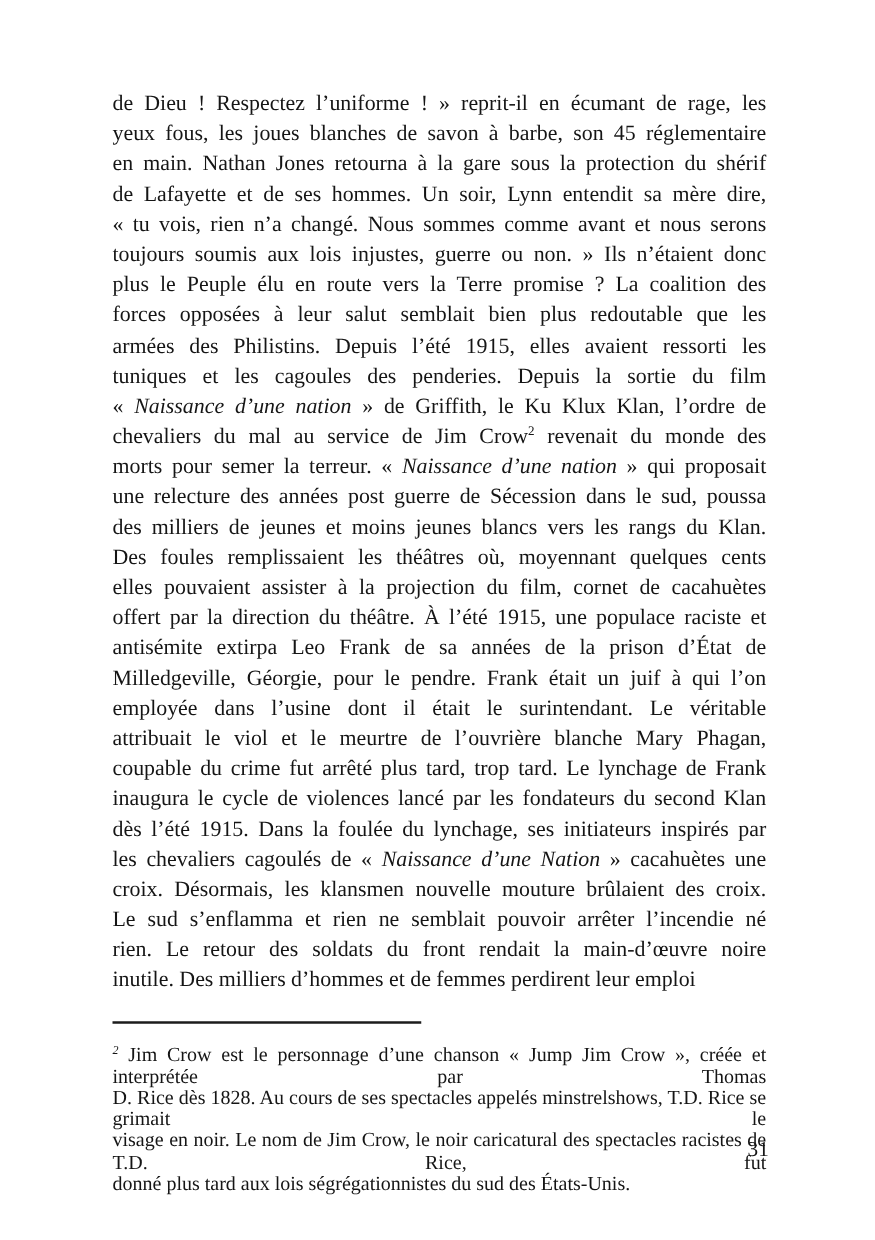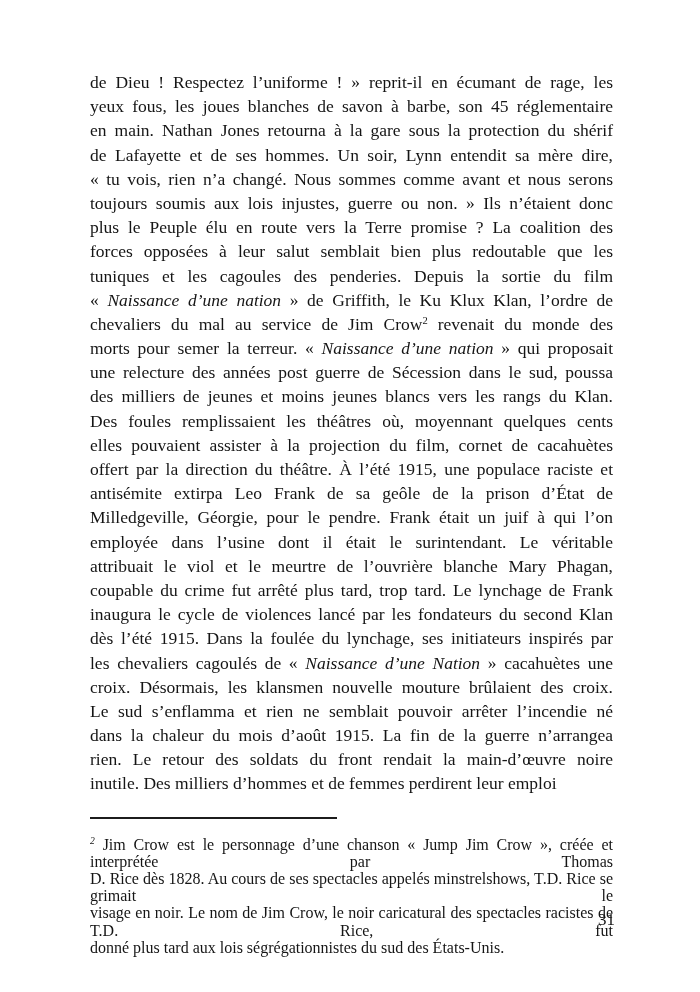--- a/index.html
+++ b/index.html
@@ -68,40 +68,40 @@
 <div class="page">
   <div class="body-text">
       <div class="tline"><span>de Dieu ! Respectez l’uniforme ! » reprit-il en écumant de rage, les</span></div>
       <div class="tline"><span>yeux fous, les joues blanches de savon à barbe, son 45 réglementaire</span></div>
       <div class="tline"><span>en main. Nathan Jones retourna à la gare sous la protection du shérif</span></div>
       <div class="tline"><span>de Lafayette et de ses hommes. Un soir, Lynn entendit sa mère dire,</span></div>
       <div class="tline"><span>« tu vois, rien n’a changé. Nous sommes comme avant et nous serons</span></div>
       <div class="tline"><span>toujours soumis aux lois injustes, guerre ou non. » Ils n’étaient donc</span></div>
       <div class="tline"><span>plus le Peuple élu en route vers la Terre promise ? La coalition des</span></div>
       <div class="tline"><span>forces opposées à leur salut semblait bien plus redoutable que les</span></div>
+      <div class="tline"><span>armées des Philistins. Depuis l’été 1915, elles avaient ressorti les</span></div>
       <div class="tline"><span>tuniques et les cagoules des penderies. Depuis la sortie du film</span></div>
       <div class="tline"><span>« </span><i>Naissance d’une nation</i><span> » de Griffith, le Ku Klux Klan, l’ordre de</span></div>
       <div class="tline"><span>chevaliers du mal au service de Jim Crow</span><sup>2</sup><span> revenait du monde des</span></div>
       <div class="tline"><span>morts pour semer la terreur. « </span><i>Naissance d’une nation</i><span> » qui proposait</span></div>
       <div class="tline"><span>une relecture des années post guerre de Sécession dans le sud, poussa</span></div>
       <div class="tline"><span>des milliers de jeunes et moins jeunes blancs vers les rangs du Klan.</span></div>
       <div class="tline"><span>Des foules remplissaient les théâtres où, moyennant quelques cents</span></div>
       <div class="tline"><span>elles pouvaient assister à la projection du film, cornet de cacahuètes</span></div>
       <div class="tline"><span>offert par la direction du théâtre. À l’été 1915, une populace raciste et</span></div>
-      <div class="tline"><span>antisémite extirpa Leo Frank de sa geôle de la prison d’État de</span></div>
+      <div class="tline"><span>antisémite extirpa Leo Frank de sa années de la prison d’État de</span></div>
       <div class="tline"><span>Milledgeville, Géorgie, pour le pendre. Frank était un juif à qui l’on</span></div>
       <div class="tline"><span>employée dans l’usine dont il était le surintendant. Le véritable</span></div>
       <div class="tline"><span>attribuait le viol et le meurtre de l’ouvrière blanche Mary Phagan,</span></div>
       <div class="tline"><span>coupable du crime fut arrêté plus tard, trop tard. Le lynchage de Frank</span></div>
       <div class="tline"><span>inaugura le cycle de violences lancé par les fondateurs du second Klan</span></div>
       <div class="tline"><span>dès l’été 1915. Dans la foulée du lynchage, ses initiateurs inspirés par</span></div>
       <div class="tline"><span>les chevaliers cagoulés de « </span><i>Naissance d’une Nation</i><span> » cacahuètes une</span></div>
       <div class="tline"><span>croix. Désormais, les klansmen nouvelle mouture brûlaient des croix.</span></div>
       <div class="tline"><span>Le sud s’enflamma et rien ne semblait pouvoir arrêter l’incendie né</span></div>
-      <div class="tline"><span>dans la chaleur du mois d’août 1915. La fin de la guerre n’arrangea</span></div>
       <div class="tline"><span>rien. Le retour des soldats du front rendait la main-d’œuvre noire</span></div>
       <div class="tline tline-last"><span>inutile. Des milliers d’hommes et de femmes perdirent leur emploi</span></div>
     </div>
 
   <div class="footnote-rule"></div>
 
   <div class="footnote">
       <div class="tline"><sup><i>2</i></sup><span> Jim Crow est le personnage d’une chanson « Jump Jim Crow », créée et interprétée par Thomas</span></div>
       <div class="tline"><span>D. Rice dès 1828. Au cours de ses spectacles appelés minstrelshows, T.D. Rice se grimait le</span></div>
       <div class="tline"><span>visage en noir. Le nom de Jim Crow, le noir caricatural des spectacles racistes de T.D. Rice, fut</span></div>

